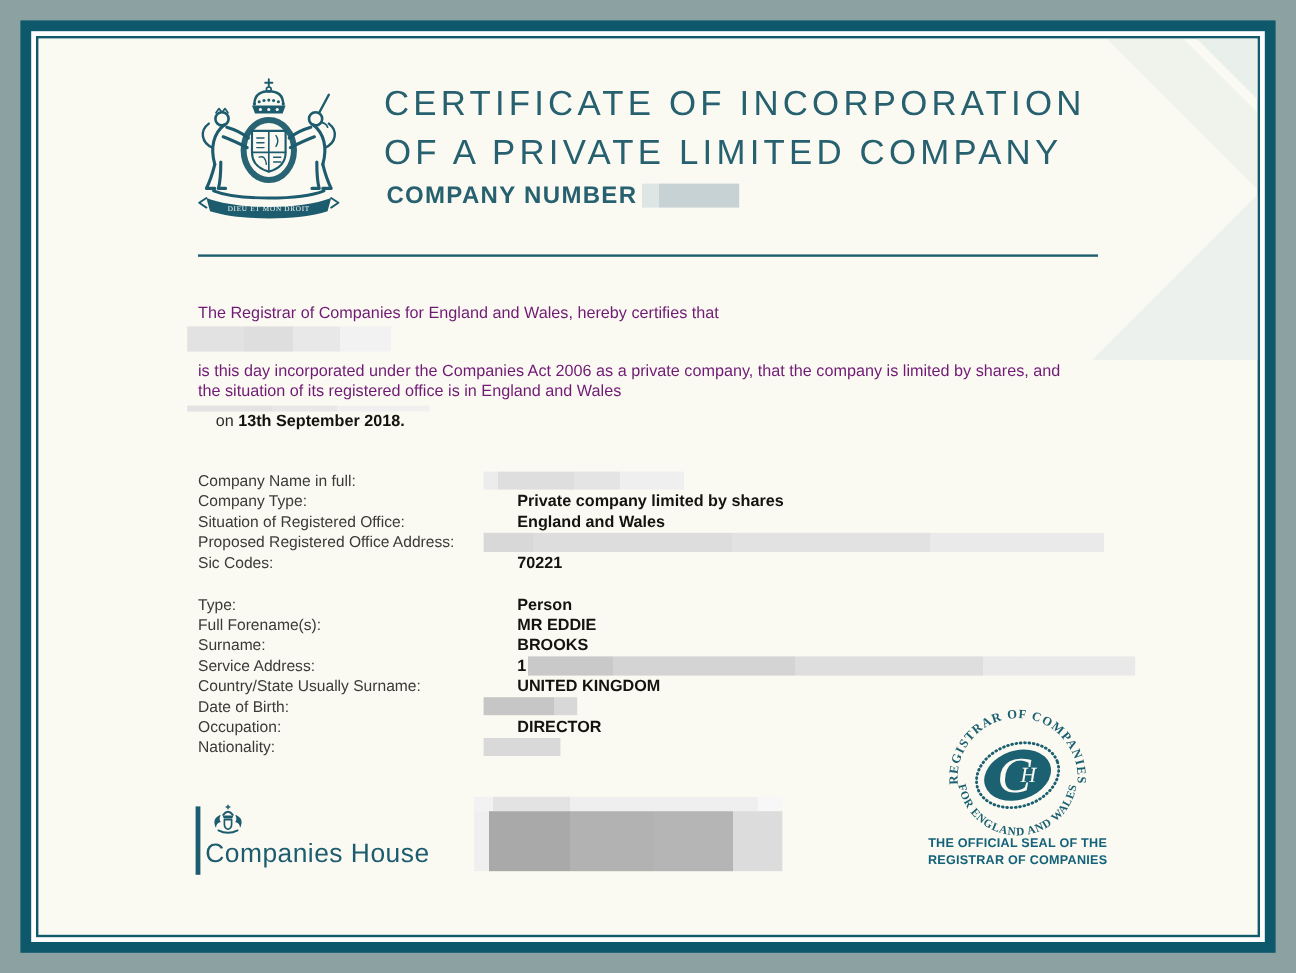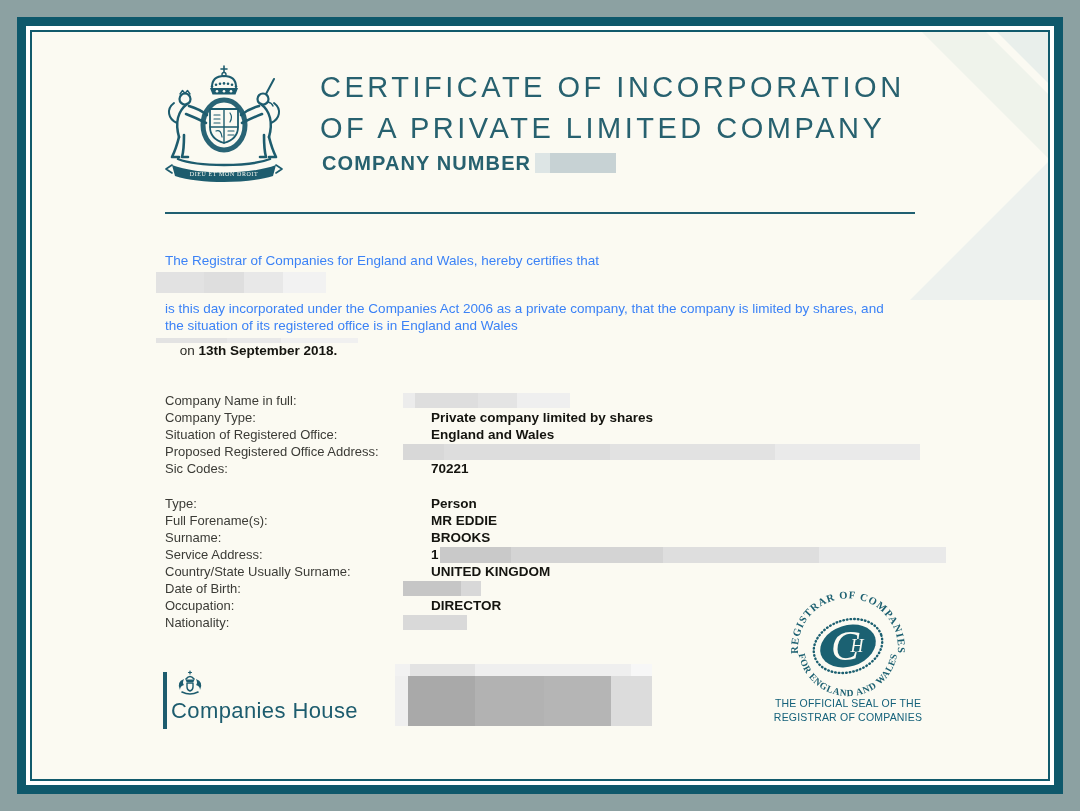--- a/index.html
+++ b/index.html
@@ -16,21 +16,21 @@
   .arms{left:126px;top:32px;width:136px;height:124px;}
   .title-line{left:288px;color:#27616f;font-size:29px;font-weight:400;letter-spacing:3.5px;white-space:nowrap;line-height:34px;}
   .t1{top:38px;text-align:right;} .t2{top:79px;}
   .cn-row{left:290px;top:120px;display:flex;align-items:center;height:22px;}
   .cn-label{color:#27616f;font-size:20px;font-weight:700;letter-spacing:1.1px;}
   .rd{display:inline-block;}
   .rd-cn{width:81px;height:20px;margin-left:4px;background:linear-gradient(90deg,#dde5e5 0 18%,#c7d2d4 18%);}
   .hr{left:133px;top:180px;width:750px;height:2px;background:#1f5f71;}
 
   
-  .bodytxt{font-size:13.5px;color:#3b82f6;white-space:nowrap;line-height:17px;}
+  .bodytxt{font-size:13.5px;color:#701a75;white-space:nowrap;line-height:17px;}
   .intro{left:133px;top:220px;}
   .rd-a{left:124px;top:240px;width:170px;height:21px;background:linear-gradient(90deg,#e2e2e2 0 28%,#dedede 28% 52%,#e8e8e8 52% 75%,#f2f2f2 75%);}
   .para2{left:133px;top:268px;}
   .date-row{left:124px;top:306px;display:flex;align-items:center;height:20px;flex-direction:column;}
   .rd-b{width:202px;height:19px;background:linear-gradient(90deg,#e3e3e3 0 35%,#e8e8e8 35% 62%,#f0f0f0 62%);}
   .date-txt{margin-left:3px;font-size:13.5px;color:#2c2c27;}
   .date-txt b{color:#14140f;}
 
   
   .ftable{left:133px;display:flex;flex-direction:column;}
@@ -50,21 +50,21 @@
   .sig-strip{left:363px;top:632px;width:257px;height:12px;background:linear-gradient(90deg,#f2f2f2 0 6%,#e3e3e3 6% 31%,#efefef 31% 92%,#f7f7f7 92%);}
   .sig-block{left:363px;top:644px;width:257px;height:50px;background:linear-gradient(90deg,#efefef 0 5%,#a9a9a9 5% 31%,#b2b2b2 31% 58%,#b5b5b5 58% 84%,#dcdcdc 84%);}
 
   
   .ch-bar{left:131px;top:640px;width:4px;height:57px;background:#1d5c6e;}
   .ch-crest{left:141px;top:638px;width:34px;height:28px;}
   .ch-word{left:139px;top:666px;font-size:22px;letter-spacing:0.4px;color:#1d5c6e;white-space:nowrap;}
 
   
   .seal-svg{left:741px;top:554px;width:150px;height:120px;}
-  .seal-caption{left:731px;top:664px;width:170px;text-align:center;font-size:10.5px;font-weight:400;color:#14617a;line-height:14px;letter-spacing:0.2px;}
+  .seal-caption{left:731px;top:664px;width:170px;text-align:center;font-size:10.5px;font-weight:700;color:#14617a;line-height:14px;letter-spacing:0.2px;}
 </style>
 </head>
 <body>
 
 <div class="frame-band"></div>
 <div class="frame-white"></div>
 
 <div class="paper">
 
   <svg class="watermark" viewBox="0 0 200 280" xmlns="http://www.w3.org/2000/svg">

